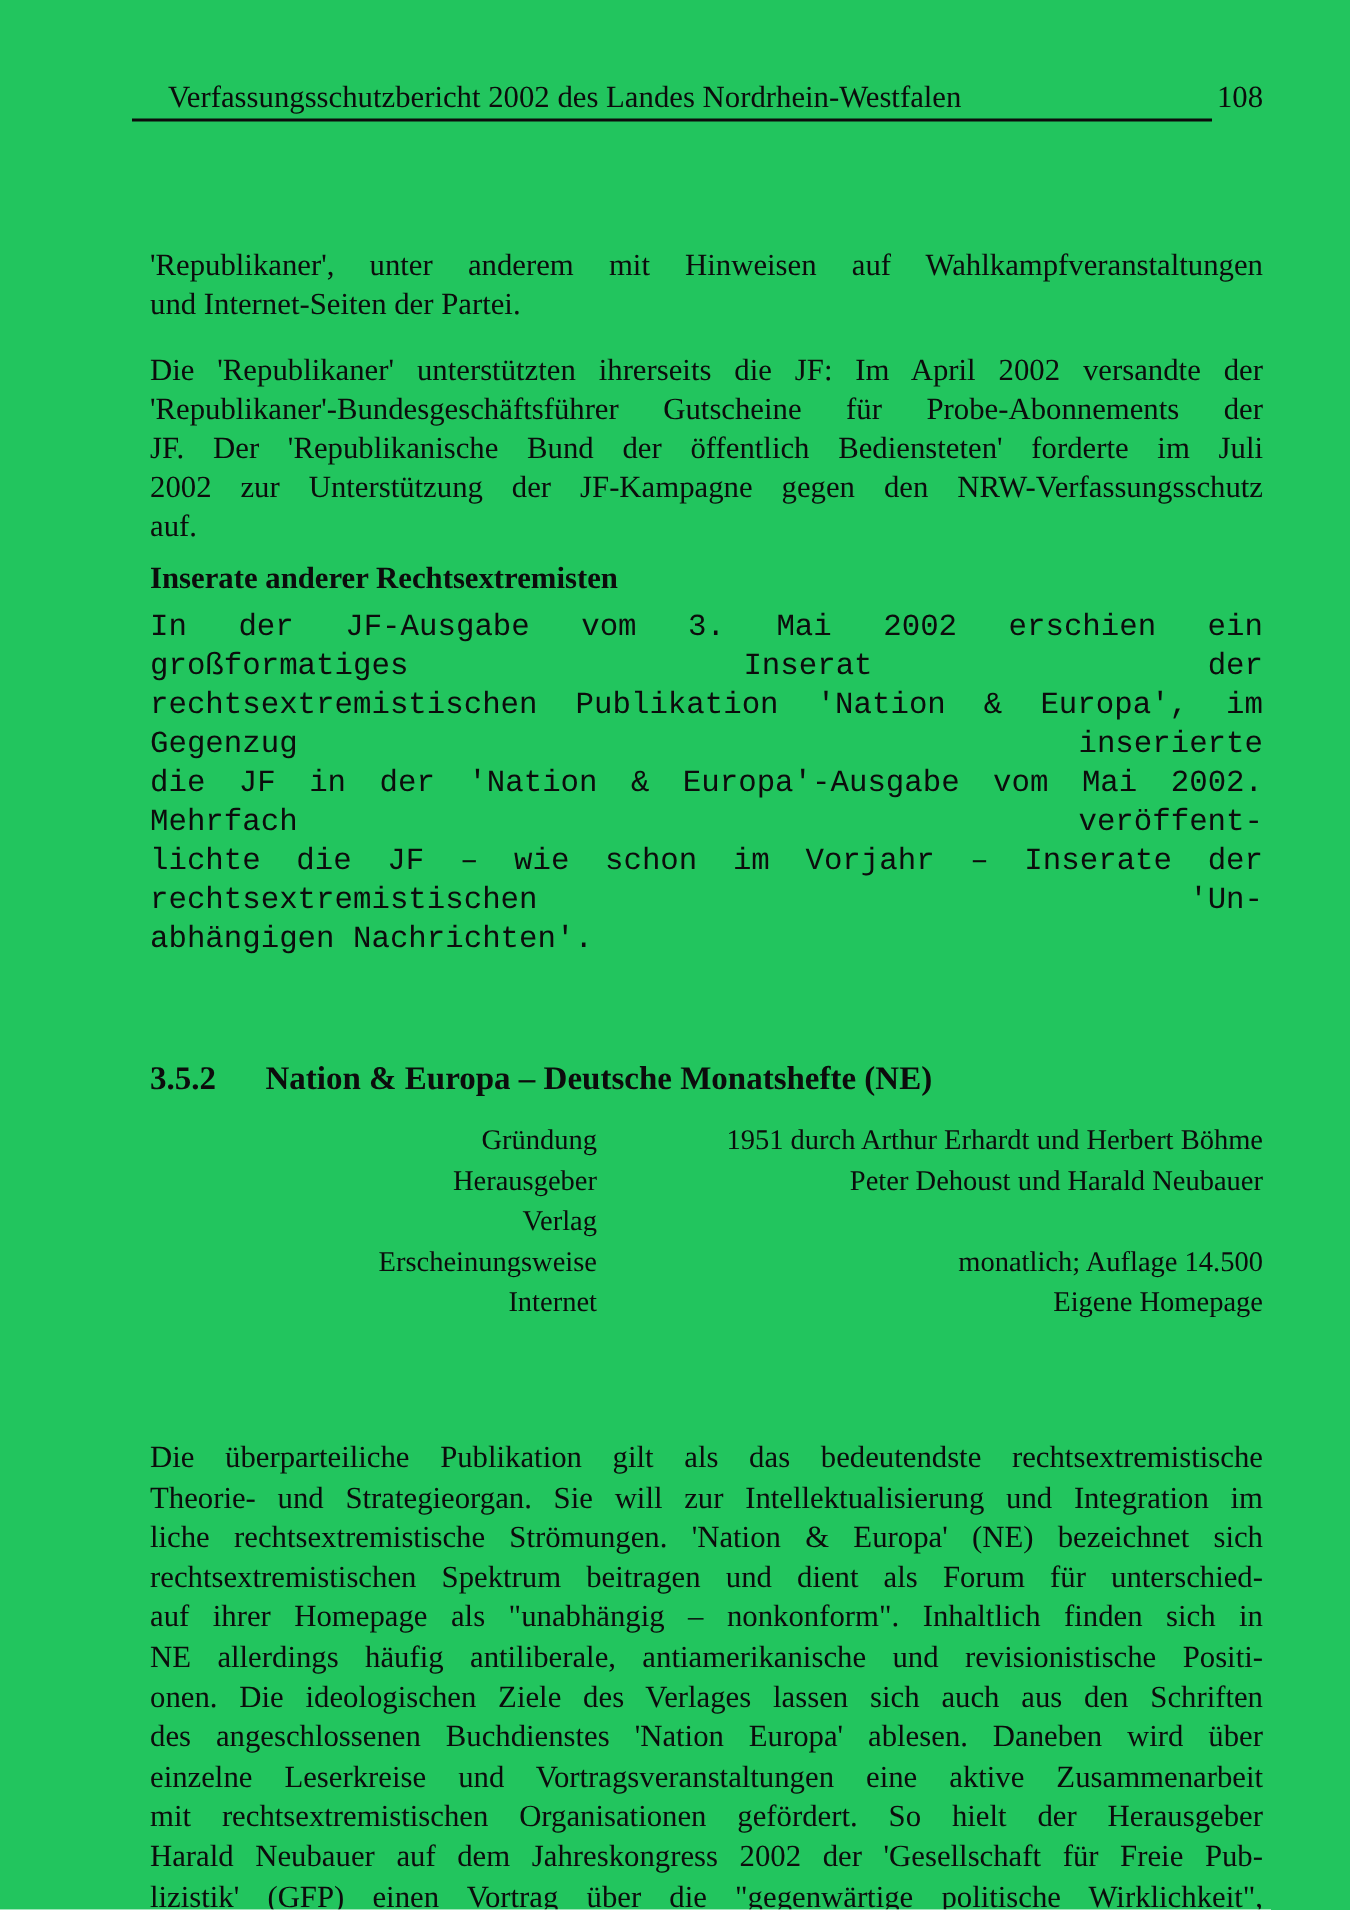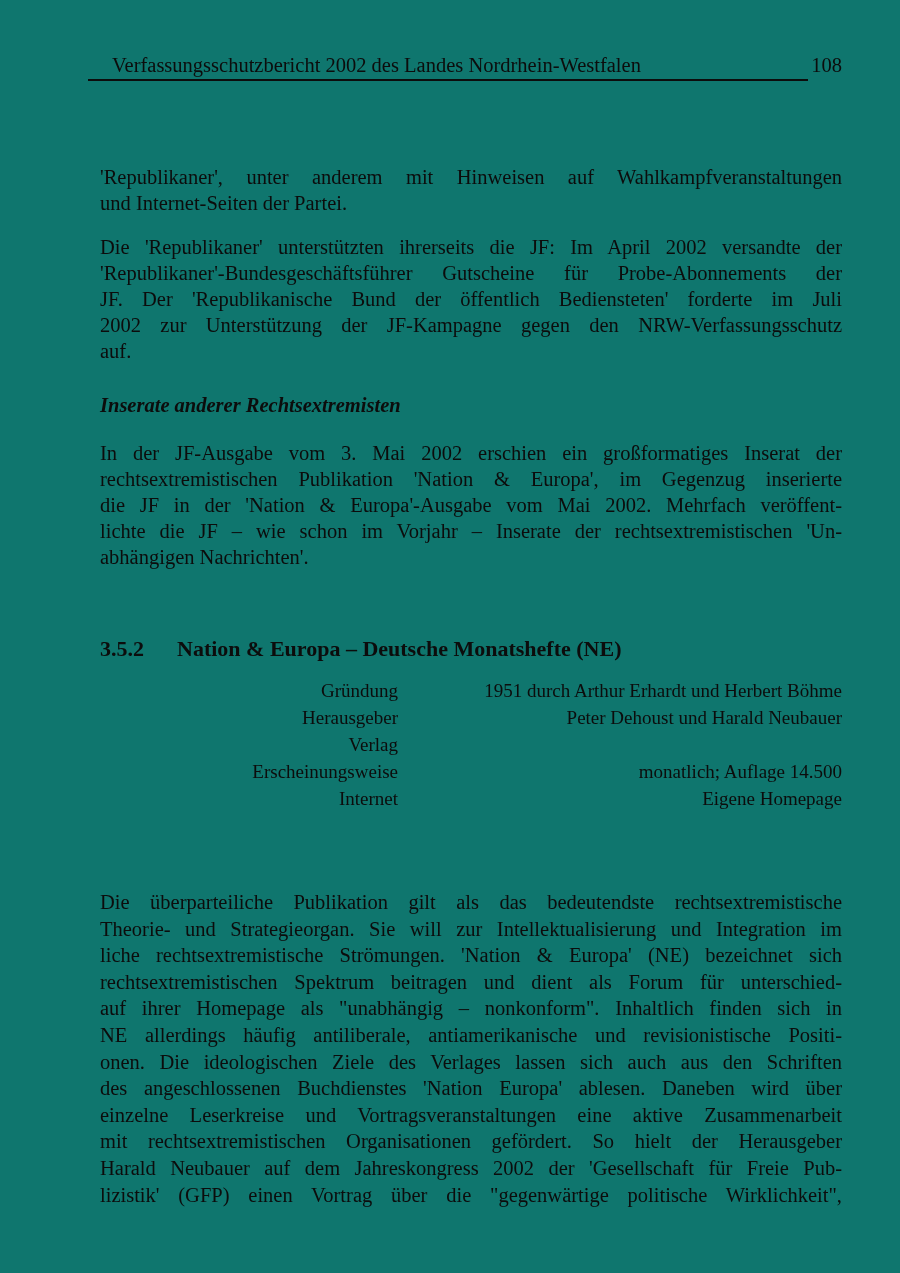--- a/index.html
+++ b/index.html
@@ -1,20 +1,20 @@
 <!DOCTYPE html>
 <html><head>
 <meta charset="utf-8">
 <style>
   html, body { margin: 0; padding: 0; background: #ffffff; }
   .page {
     position: relative;
     width: 900px;
     height: 1273px;
-    background: #0f766e;
+    background: #22c55e;
     color: #0c0c0c;
     font-family: "Liberation Serif", "DejaVu Serif", serif;
     overflow: hidden;
   }
   
   .hdr-title {
     position: absolute;
     left: 112px; top: 53px;
     font-size: 20.5px;
     line-height: 24px;
@@ -55,22 +55,22 @@
   .sec-num { display: inline-block; width: 77px; margin-top: 17px; }
   .info-table { font-size: 19px; text-align: right; }
   .info-row {
     display: grid;
     grid-template-columns: 298px 1fr;
     line-height: 27px;
   }
   
   #doc-body > :nth-child(1) { margin-top: 0; }
   #doc-body > :nth-child(2) { margin-top: 18px; }
-  #doc-body > :nth-child(3) { margin-top: 28px; font-style: italic; }
-  #doc-body > :nth-child(4) { margin-top: 21px; }
+  #doc-body > :nth-child(3) { margin-top: 9px; }
+  #doc-body > :nth-child(4) { margin-top: 6px; font-family: Liberation Mono, monospace; }
   #doc-body > :nth-child(5) { margin-top: 47px; margin-bottom: 13px; }
   #doc-body > :nth-child(7) { margin-top: 77px; line-height: 26.6px; }
 </style>
 </head>
 <body>
 
 <div class="page">
   <div class="hdr-title">Verfassungsschutzbericht 2002 des Landes Nordrhein-Westfalen</div>
   <div class="hdr-pagenum">108</div>
   <div class="hdr-rule"></div>

